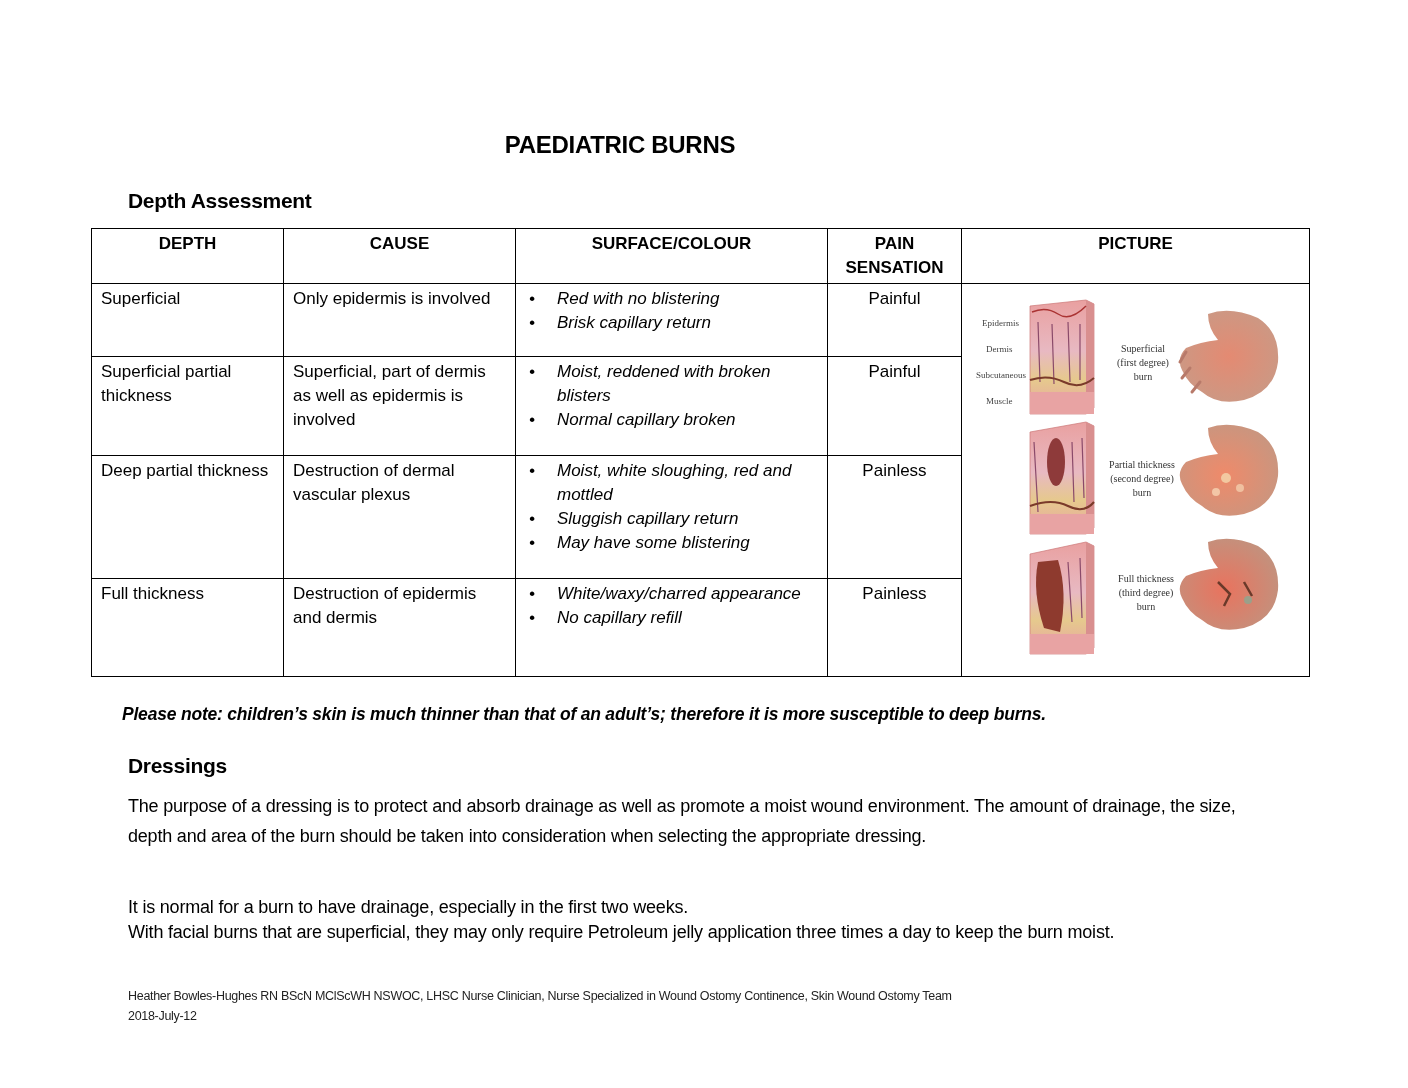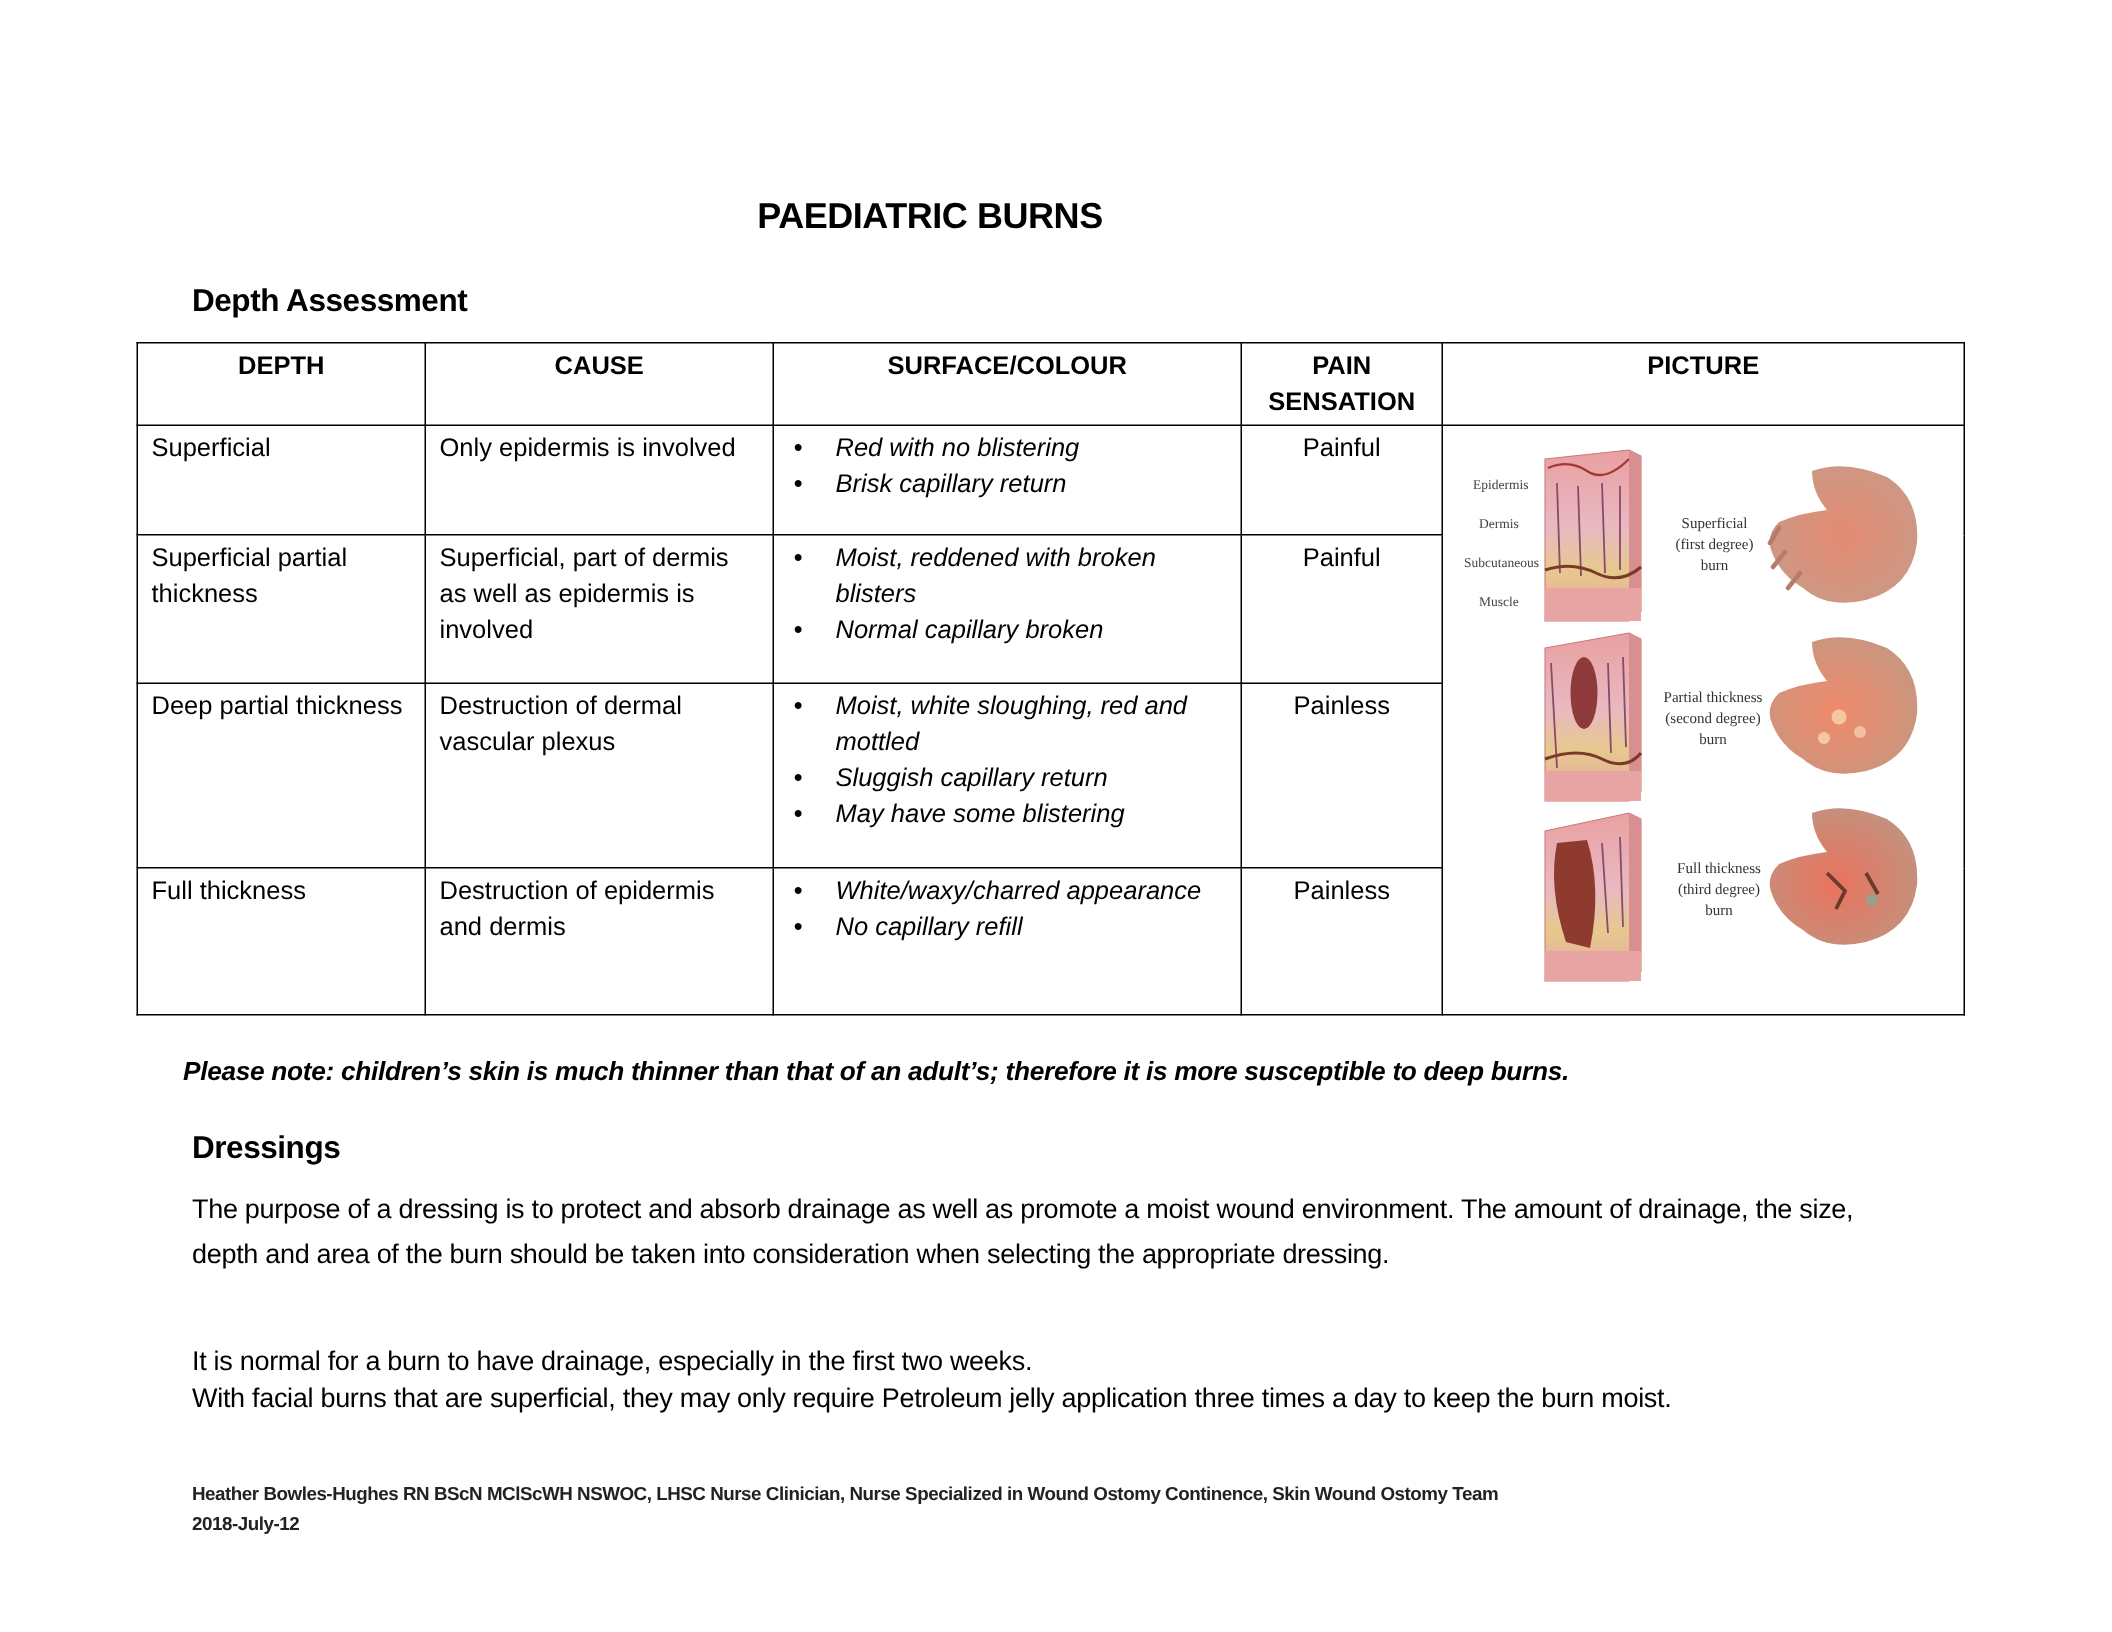--- a/index.html
+++ b/index.html
@@ -19,21 +19,21 @@
   td.pain { text-align: center; }
   ul.bul { margin: 0; padding: 0; list-style: none; }
   ul.bul li { position: relative; padding-left: 32px; font-style: italic; }
   ul.bul li::before { content: "\2022"; position: absolute; left: 4px; top: 0; }
   td.pic { padding: 0; position: relative; }
   .pic-wrap { position: absolute; top: 8px; left: 6px; width: 336px; height: 380px; }
   .note { position: absolute; top: 704px; left: 0; width: 1168px; text-align: center;
           font-style: italic; font-weight: bold; font-size: 17.5px; letter-spacing: -0.2px; }
   .para { position: absolute; left: 128px; width: 1130px; font-size: 18px; line-height: 30px; letter-spacing: -0.2px; }
   .p1 { top: 791px; } .p2 { top: 917px; } .p3 { top: 892px; }
-  .footer { position: absolute; left: 128px; top: 986px; font-size: 12.5px; line-height: 20px; font-weight: bold; letter-spacing: -0.3px; color: #222; }
+  .footer { position: absolute; left: 128px; top: 986px; font-size: 12.5px; line-height: 20px; font-weight: normal; letter-spacing: -0.3px; color: #222; }
   .lbl { font-family: "Liberation Serif", "DejaVu Serif", serif; font-size: 9px; fill: #444; }
   .lbl2 { font-family: "Liberation Serif", "DejaVu Serif", serif; font-size: 10px; fill: #333; }
 </style>
 </head>
 <body>
 
 <div class="title">PAEDIATRIC BURNS</div>
 <div class="h2 depth">Depth Assessment</div>
 
 <table class="assess">

